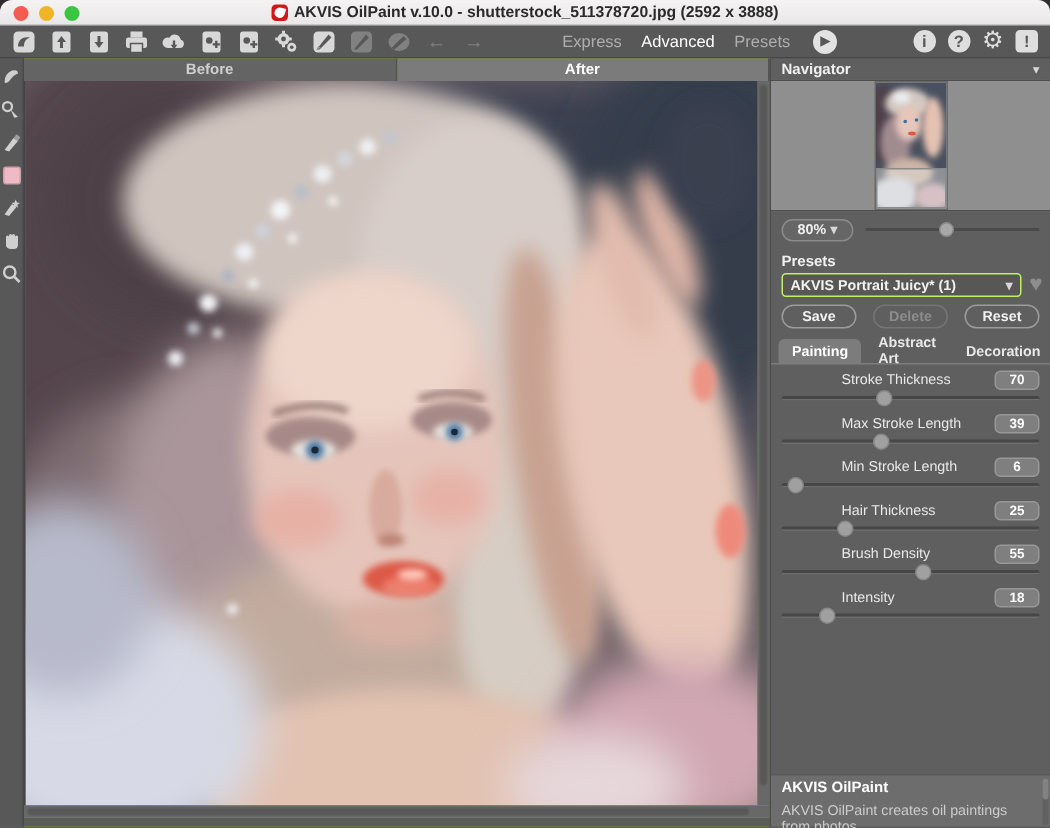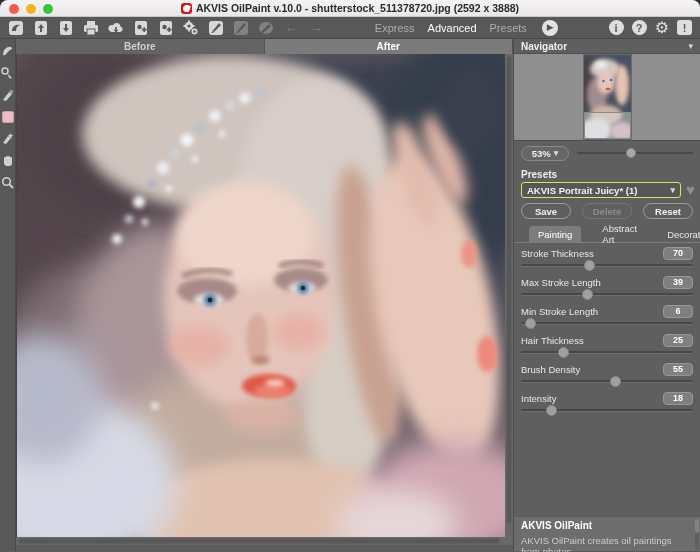--- a/index.html
+++ b/index.html
@@ -93,31 +93,31 @@
                    display:flex; align-items:center; justify-content:space-between; padding:0 5px;
                    font-size:9.5px; font-weight:bold; color:#f2f2f2; }
   .heart { color:#8d8d8d; font-size:15px; line-height:14px; }
   .btn-row { display:flex; align-items:center; justify-content:space-between; padding:5px 7px 3px; }
   .pbtn { height:16px; min-width:50px; padding:0 10px; border:1px solid #9c9c9c; border-radius:8px;
           background:transparent; font-size:9.5px; font-weight:bold; color:#f2f2f2;
           display:flex; align-items:center; justify-content:center; }
   .pbtn.disabled { border-color:#757575; color:#8d8d8d; }
 
   .param-tabs { display:flex; align-items:flex-end; padding:4px 5px 0; border-bottom:1px solid #7c7c7c; gap:2px; }
-  .ptab { height:16px; padding:0 9px; display:flex; align-items:center; font-size:9.5px; font-weight:normal;
-          color:#e8e8e8; border-radius:4px 4px 0 0;margin-left:10px; }
+  .ptab { height:16px; padding:0 9px; display:flex; align-items:center; font-size:9.5px; font-weight:bold;
+          color:#e8e8e8; border-radius:4px 4px 0 0; }
   .ptab.active { background:#7c7c7c; color:#ffffff; }
   .sub-tabs { display:flex; align-items:center; padding:4px 5px 3px; gap:2px; }
   .stab { height:14px; padding:0 8px; display:flex; align-items:center; font-size:9.5px; font-weight:bold;
           color:#e2e2e2; border-radius:3px; }
   .stab.active { background:#7c7c7c; color:#ffffff; }
 
   .sliders { padding:3px 7px 0; }
   .srow { margin-bottom:4px; }
-  .srow-top { display:flex; align-items:center; justify-content:space-between; height:14px; }
+  .srow-top { display:flex; align-items:center; justify-content:space-between; height:14px;margin-left:40px; }
   .slabel { font-size:9.5px; color:#e8e8e8; }
   .sval { width:30px; height:13px; background:#7f7f7f; border:1px solid #989898; border-radius:4px;
           font-size:9px; font-weight:bold; color:#ffffff; display:flex; align-items:center; justify-content:center; }
   .strack-wrap { position:relative; height:11px; }
   .strack { position:absolute; top:4px; left:0; right:0; height:3px; background:#474747; border-radius:2px;
             border-bottom:1px solid #6e6e6e; }
   .sthumb { position:absolute; top:0; width:11px; height:11px; border-radius:50%;
             background:#a0a0a0; border:1px solid #878787; }
 
   .panel-spacer { flex:1; }
@@ -422,21 +422,21 @@
             <ellipse cx="12" cy="75" rx="16" ry="12" fill="#dcdfe9" filter="url(#nb)"></ellipse>
             <ellipse cx="38" cy="76" rx="12" ry="9" fill="#cfa8b2" filter="url(#nb)"></ellipse>
             <ellipse cx="17" cy="10" rx="6" ry="4" fill="#eceef2" filter="url(#nb)"></ellipse>
           </svg>
           <div class="view-frame"></div>
         </div>
       </div>
 
       <div class="zoom-row">
         <div class="zoom-btn">
-          <span>53%</span>
+          <span>80%</span>
           <span class="chev">▾</span>
         </div>
         <div class="zoom-slider">
           <div class="track"></div>
           <div class="thumb"></div>
         </div>
       </div>
 
       <div class="presets-label">Presets</div>
       <div class="preset-row">

